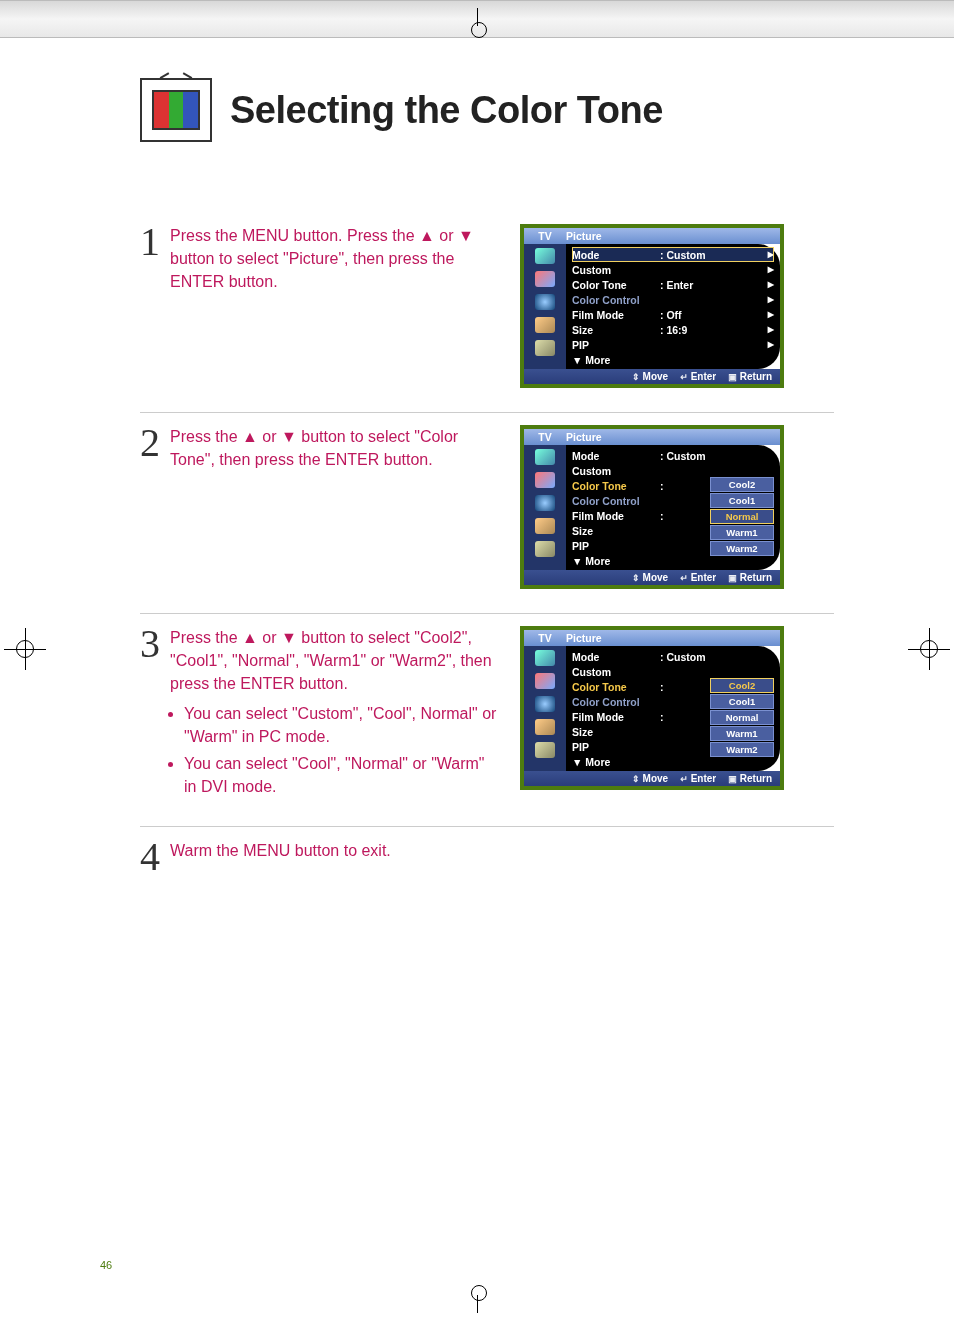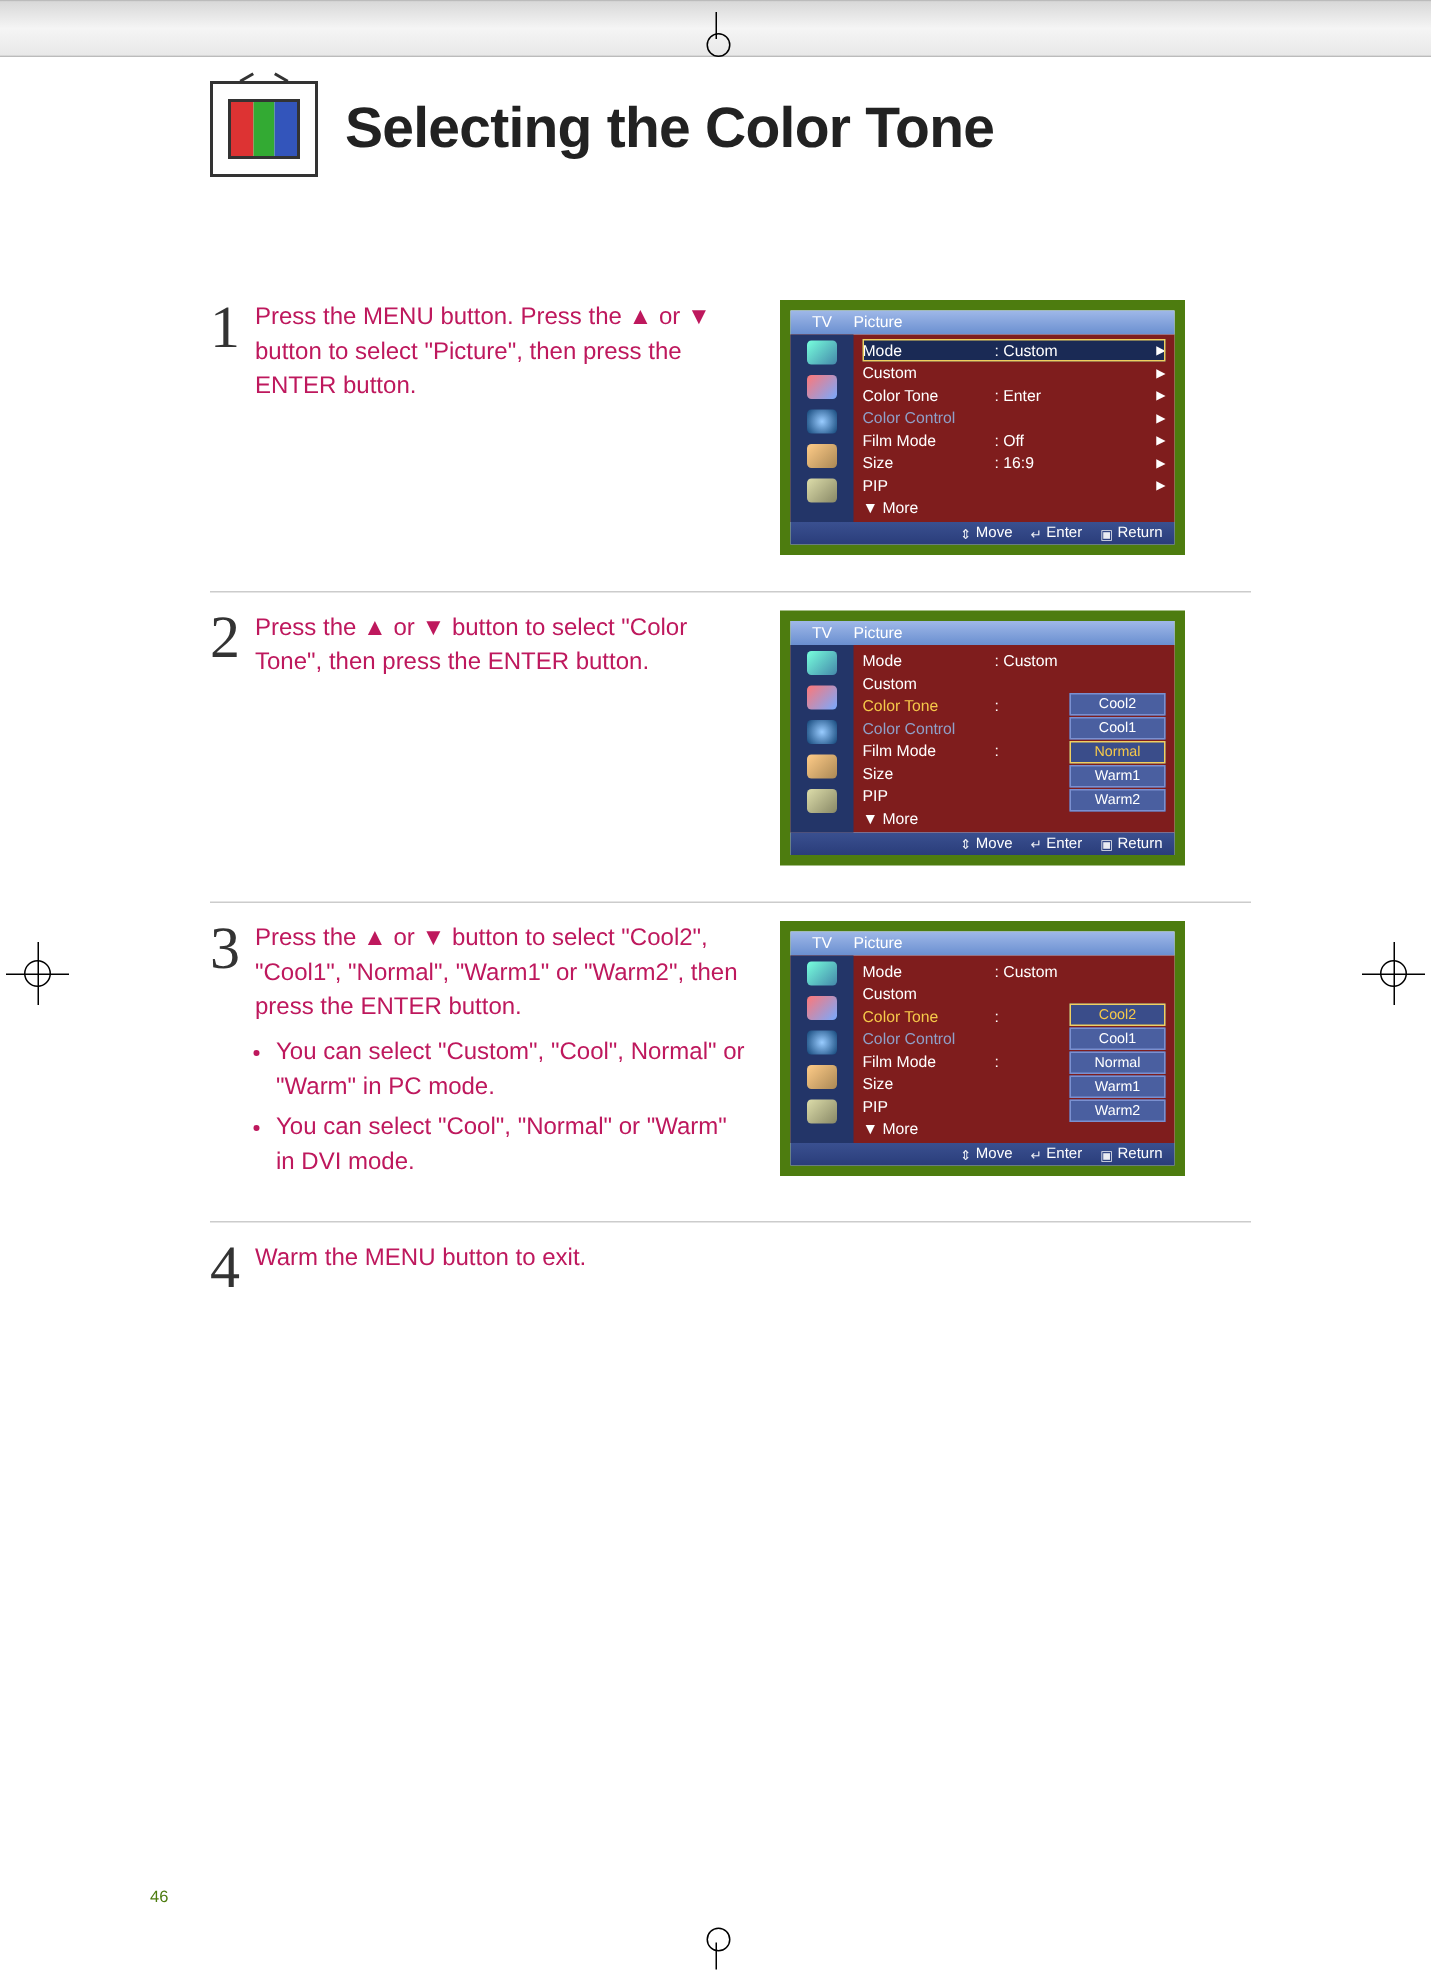--- a/index.html
+++ b/index.html
@@ -28,21 +28,21 @@
   .crop-bottom { position:absolute; bottom:8px; left:50%; width:0; height:18px; border-left:1px solid #000;}
   .crop-bottom::before{content:""; position:absolute; top:-10px; left:-7px; width:14px; height:14px; border:1px solid #000; border-radius:50%;}
   .crop-left { position:absolute; top:634px; left:10px;}
   .crop-right{ position:absolute; top:634px; right:10px;}
   .crop-mark { width:30px; height:30px; position:relative;}
   .crop-mark::before{content:"";position:absolute;top:50%;left:-6px;right:-6px;border-top:1px solid #000;}
   .crop-mark::after{content:"";position:absolute;left:50%;top:-6px;bottom:-6px;border-left:1px solid #000;}
   .crop-mark .circ{position:absolute;top:50%;left:50%;width:16px;height:16px;border:1px solid #000;border-radius:50%;transform:translate(-50%,-50%);}
 
   .content {
-    padding: 16px 120px 60px 140px;
+    padding: 40px 120px 60px 140px;
   }
   .title-row {
     display: flex;
     align-items: center;
     gap: 18px;
     margin-bottom: 70px;
   }
   .title-icon {
     width: 68px;
     height: 60px;
@@ -101,32 +101,32 @@
     line-height: 1.45;
     color: #be185d;
   }
   .step-text ul{ margin:6px 0 0 0; padding-left: 14px;}
   .step-text li{ margin-bottom:4px;}
   
   .osd {
     width: 256px;
     font-size: 10.5px;
     color: #fff;
-    font-weight: normal;
-    border: 7px solid #4d7c0f;
+    font-weight: bold;
+    border: 4px solid #4d7c0f;
   }
   .osd-header {
     display:flex;
     background: linear-gradient(#9fb8e8,#6a8fd0);
     height:16px;
     align-items:center;
   }
   .osd-header .tv-lbl{ width:42px; text-align:center; color:#fff;}
   .osd-header .title{ flex:1; color:#fff;}
-  .osd-body{ display:flex; background:#7f1d1d;}
+  .osd-body{ display:flex; background:#000000;border-radius:22px;}
   .osd-side{ width:42px; background:#233568; display:flex; flex-direction:column; align-items:center; padding:4px 0; gap:7px;}
   .side-ico{width:20px;height:16px;border-radius:3px;}
   .ico1{background:linear-gradient(135deg,#7fd,#48a);}
   .ico2{background:linear-gradient(135deg,#f77,#7af);}
   .ico3{background:radial-gradient(circle,#9cf,#147);}
   .ico4{background:linear-gradient(135deg,#fc8,#a85);}
   .ico5{background:linear-gradient(135deg,#dda,#886);}
   .osd-main{ flex:1; padding:3px 6px 2px 6px;}
   .osd-row{ display:flex; align-items:center; height:15px; position:relative;}
   .osd-row .lbl{ width:88px;}

